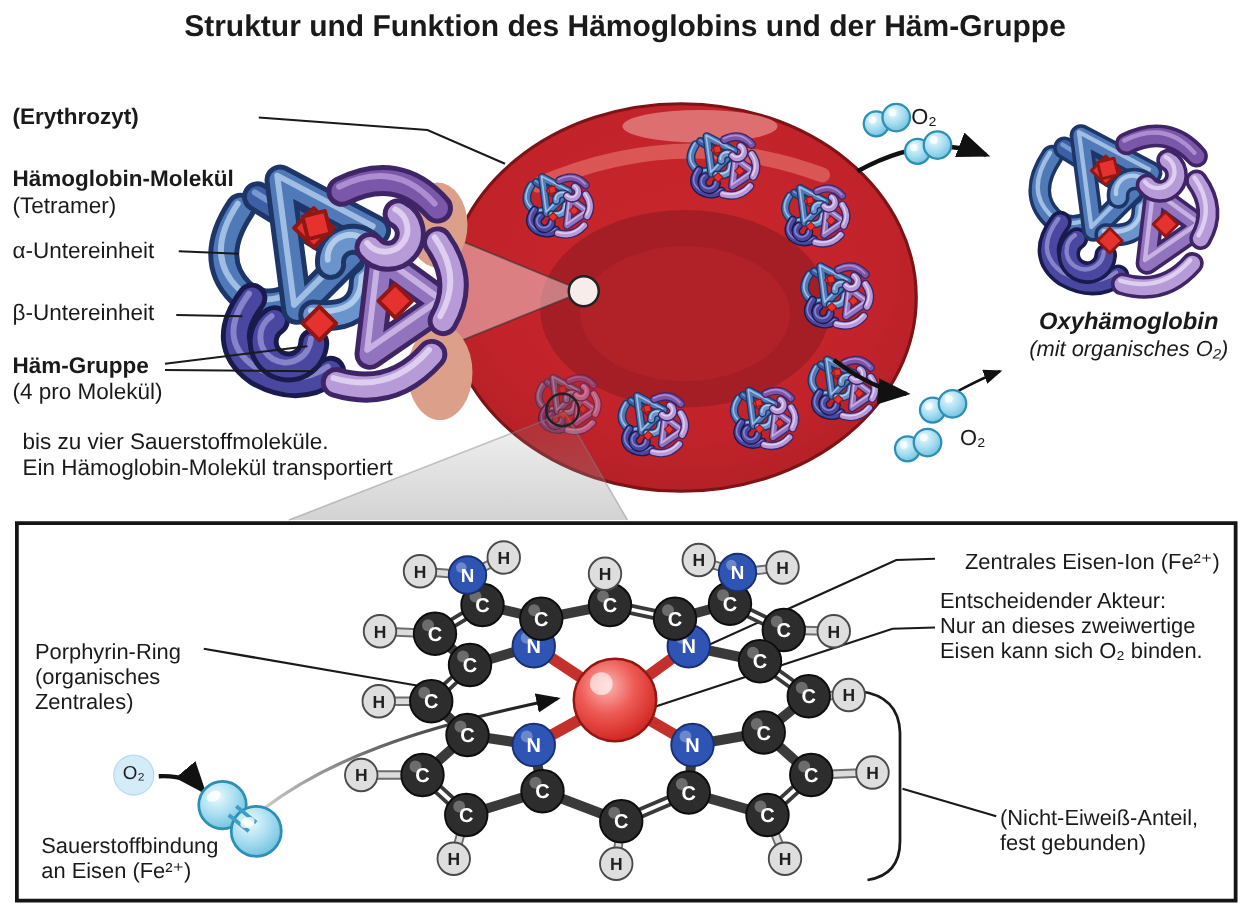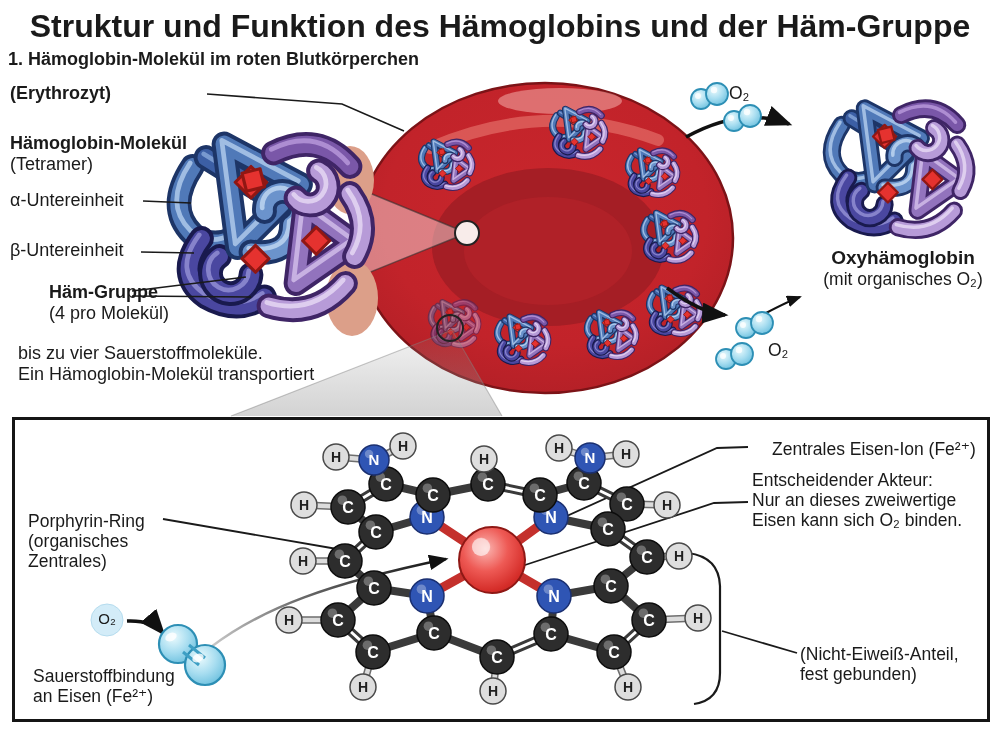--- a/index.html
+++ b/index.html
@@ -2,21 +2,21 @@
 <html><head>
 <meta charset="utf-8">
 <style>
   html,body{margin:0;padding:0;background:#fff;}
   .stage{position:relative;width:1000px;height:729px;background:#ffffff;overflow:hidden;
          font-family:"Liberation Sans","DejaVu Sans",sans-serif;color:#1a1a1a;}
   .art{position:absolute;left:0;top:0;z-index:1;pointer-events:none;}
   .s2box{position:absolute;left:12px;top:417px;width:972px;height:299px;border:3px solid #151515;z-index:0;background:#fff;}
   .lbl{position:absolute;z-index:2;font-size:18px;line-height:1.15;white-space:nowrap;}
   .b{font-weight:bold;}
-  .title{width:1000px;text-align:center;font-size:32px;font-weight:bold;}
+  .title{width:1000px;text-align:center;font-size:24px;font-weight:bold;}
   .h17{font-size:17.5px;}
   .ctr{text-align:center;}
 </style>
 </head>
 <body>
 
 <div class="stage">
 
   <div class="s2box"></div>
 
@@ -359,44 +359,43 @@
         <circle cx="493" cy="691" r="13" fill="#dedede" stroke="#4a4a4a" stroke-width="1.5"></circle>
         <text x="493" y="691" text-anchor="middle" dy="0.36em" fill="#1f1f1f" font-size="14" font-weight="bold" font-family="&quot;Liberation Sans&quot;,&quot;DejaVu Sans&quot;,sans-serif">H</text>
         <circle cx="628" cy="687" r="13" fill="#dedede" stroke="#4a4a4a" stroke-width="1.5"></circle>
         <text x="628" y="687" text-anchor="middle" dy="0.36em" fill="#1f1f1f" font-size="14" font-weight="bold" font-family="&quot;Liberation Sans&quot;,&quot;DejaVu Sans&quot;,sans-serif">H</text>
         <circle cx="698" cy="618" r="13" fill="#dedede" stroke="#4a4a4a" stroke-width="1.5"></circle>
         <text x="698" y="618" text-anchor="middle" dy="0.36em" fill="#1f1f1f" font-size="14" font-weight="bold" font-family="&quot;Liberation Sans&quot;,&quot;DejaVu Sans&quot;,sans-serif">H</text>
       </g>
   </svg>
 
   <div class="lbl title" style="top:8px;left:0;">Struktur und Funktion des Hämoglobins und der Häm-Gruppe</div>
-  <div class="lbl b" style="top:49px;left:8px;">1. Hämoglobin-Molekül im roten Blutkörperchen</div>
 
   <div class="lbl" style="top:83px;left:10px;">
     <div class="b">(Erythrozyt)</div>
   </div>
   <div class="lbl" style="top:133px;left:10px;">
     <div class="b">Hämoglobin-Molekül</div>
     <div>(Tetramer)</div>
   </div>
   <div class="lbl" style="top:190px;left:10px;">α-Untereinheit</div>
   <div class="lbl" style="top:240px;left:10px;">β-Untereinheit</div>
-  <div class="lbl" style="top:282px;left:10px;margin-left:39px;">
+  <div class="lbl" style="top:282px;left:10px;">
     <div class="b">Häm-Gruppe</div>
     <div>(4 pro Molekül)</div>
   </div>
   <div class="lbl" style="top:343px;left:18px;">
     <div>bis zu vier Sauerstoffmoleküle.</div>
     <div>Ein Hämoglobin-Molekül transportiert</div>
   </div>
 
   <div class="lbl h17" style="top:83px;left:729px;">O₂</div>
   <div class="lbl h17" style="top:340px;left:768px;">O₂</div>
 
-  <div class="lbl ctr" style="top:247px;left:808px;width:190px;">
+  <div class="lbl ctr" style="top:247px;left:808px;width:190px;font-style:italic;">
     <div class="b" style="font-size:19px">Oxyhämoglobin</div>
     <div class="h17">(mit organisches O₂)</div>
   </div>
 
 
   <div class="lbl h17" style="top:511px;left:28px;">
     <div>Porphyrin-Ring</div>
     <div>(organisches</div>
     <div>Zentrales)</div>
   </div>

